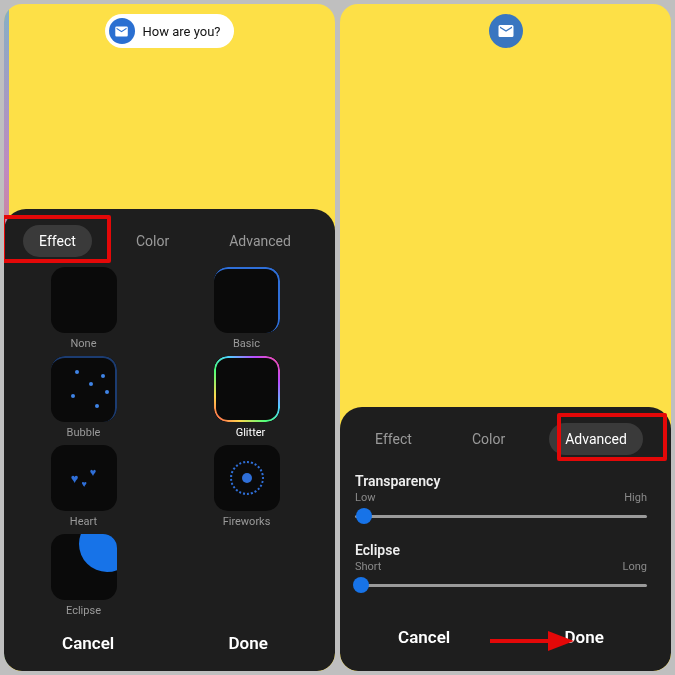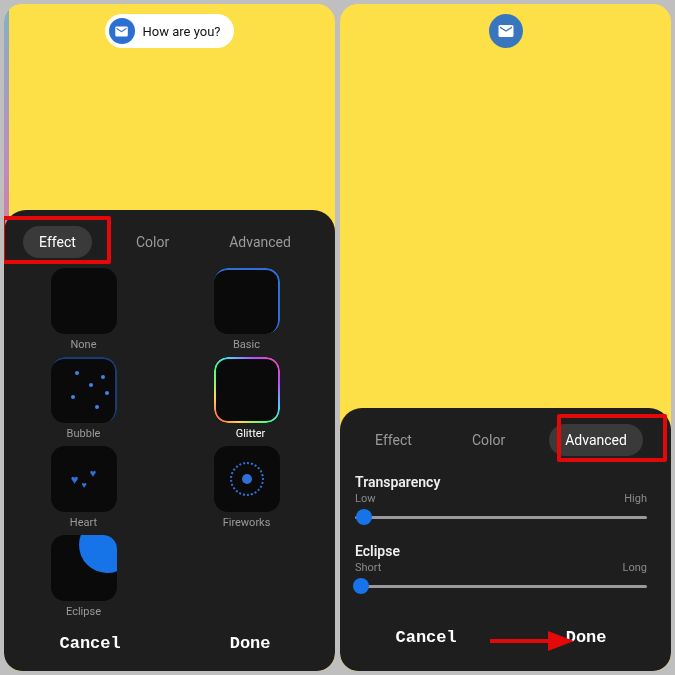--- a/index.html
+++ b/index.html
@@ -153,21 +153,20 @@
   }
   .th-fireworks .ctr { width:10px; height:10px; border-radius:50%; background:#2f6fd8; }
   .th-eclipse .sun {
     position:absolute; top:-18px; right:-18px;
     width:56px; height:56px; border-radius:50%; background:#1773e8;
   }
 
   .panel-btns {
     display:flex; justify-content:space-around;
     padding:10px 0 4px 0;
-    font-family:Liberation Mono, monospace;
   }
   .panel-btn {
     font-size:17px; font-weight:600; color:#fff;
     padding:6px 10px;
   }
 
   
   .sliders { padding: 8px 14px 0 14px; }
   .slgroup { margin-bottom: 18px; }
   .slgroup .title { color:#eee; font-size:14px; font-weight:600; margin-bottom:2px; }

